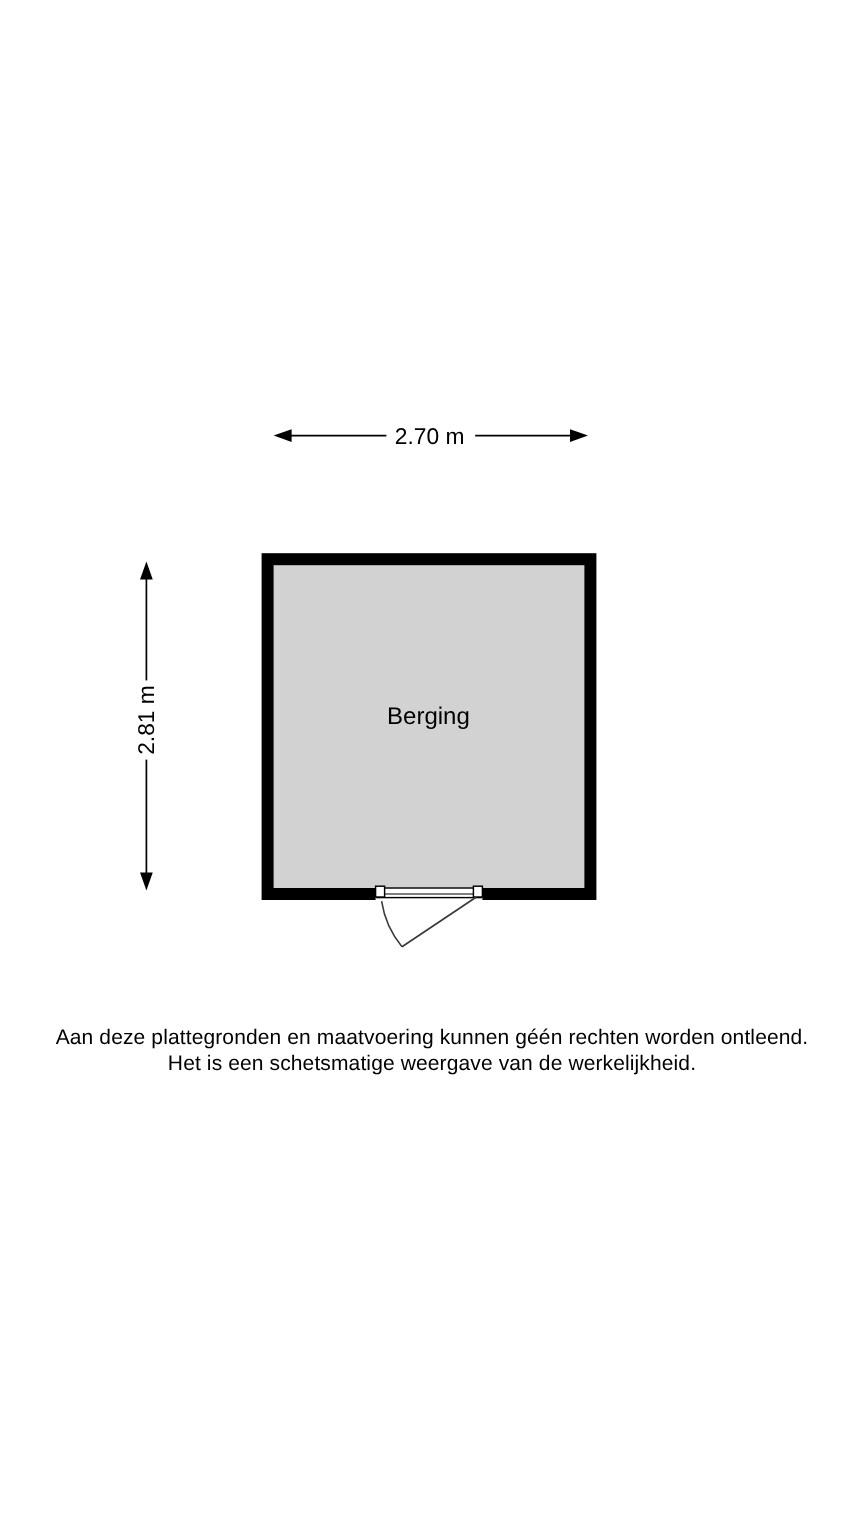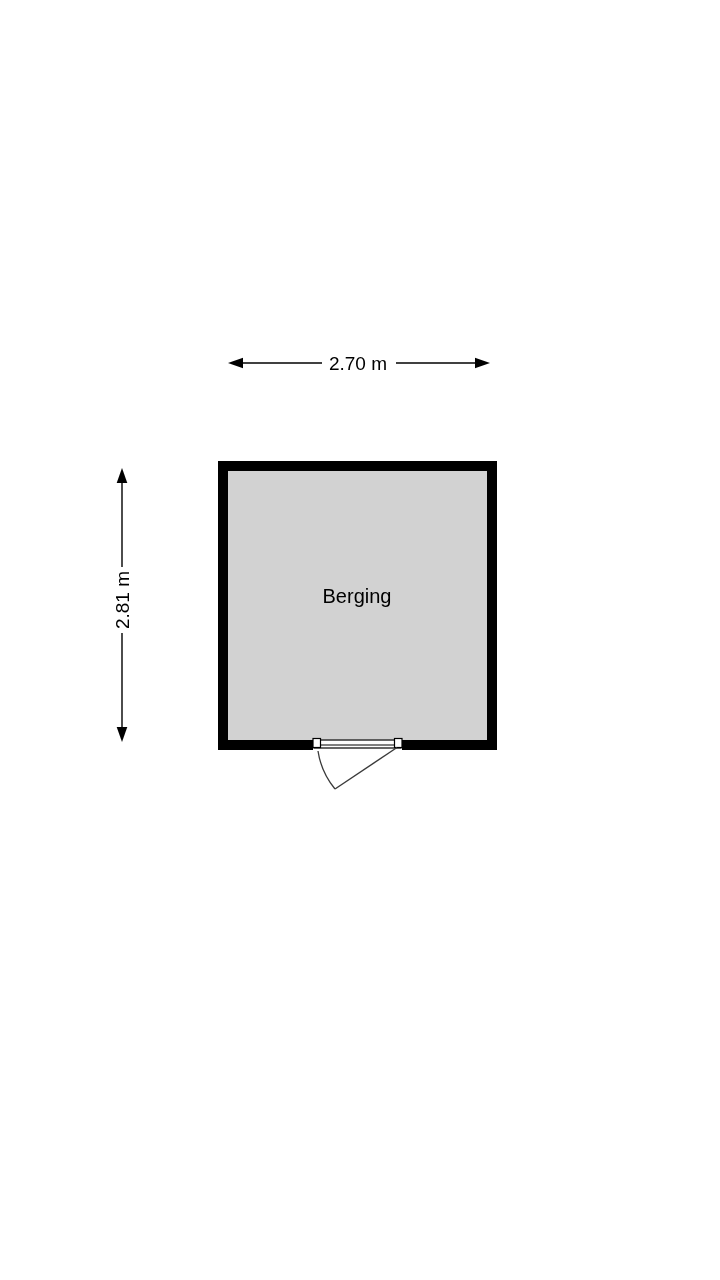--- a/index.html
+++ b/index.html
@@ -79,15 +79,17 @@
 
       <rect x="313" y="738.5" width="7.5" height="9" fill="#ffffff" stroke="#000000" stroke-width="1.2"></rect>
       <rect x="394.5" y="738.5" width="7.5" height="9" fill="#ffffff" stroke="#000000" stroke-width="1.2"></rect>
 
       <path d="M 318 751 A 78 78 0 0 0 335 789" fill="none" stroke="#3a3a3a" stroke-width="1.3"></path>
       <line x1="335" y1="789" x2="397" y2="747.5" stroke="#3a3a3a" stroke-width="1.4"></line>
     </g>
   </svg>
 
   <div class="disclaimer">
+    <div>Aan deze plattegronden en maatvoering kunnen géén rechten worden ontleend.</div>
+    <div>Het is een schetsmatige weergave van de werkelijkheid.</div>
   </div>
 
 </div>
 
 </body></html>

